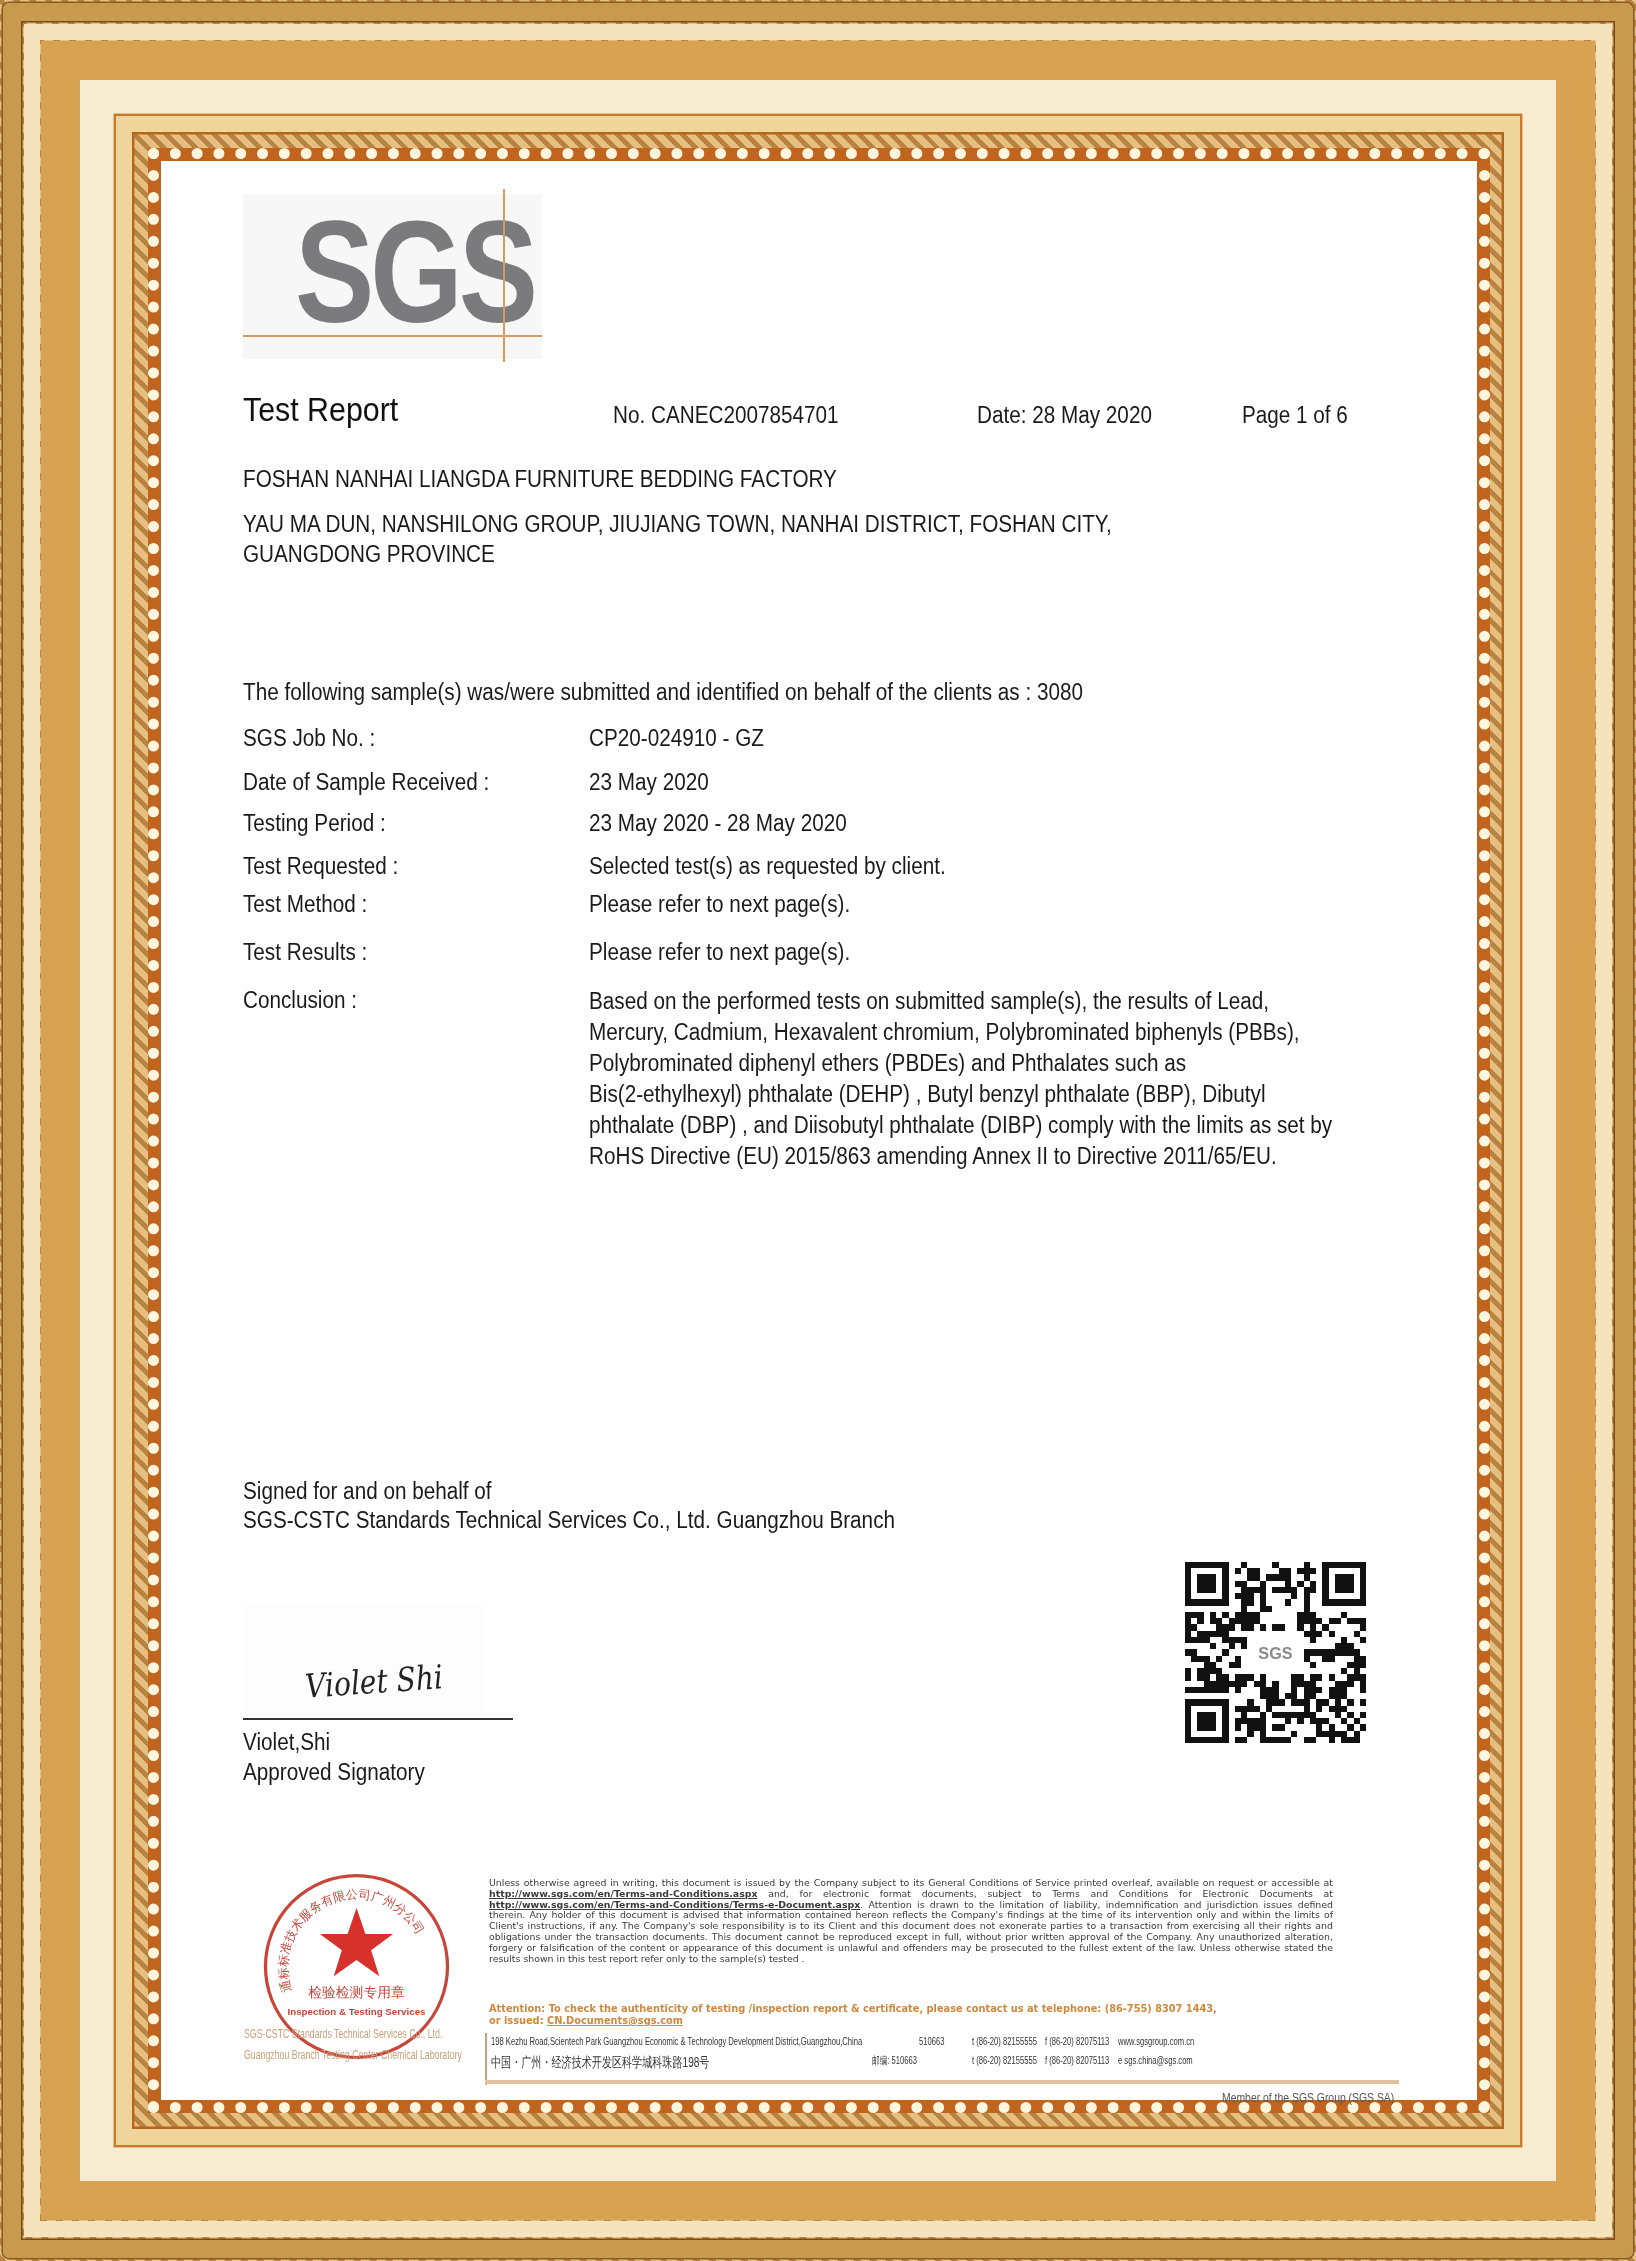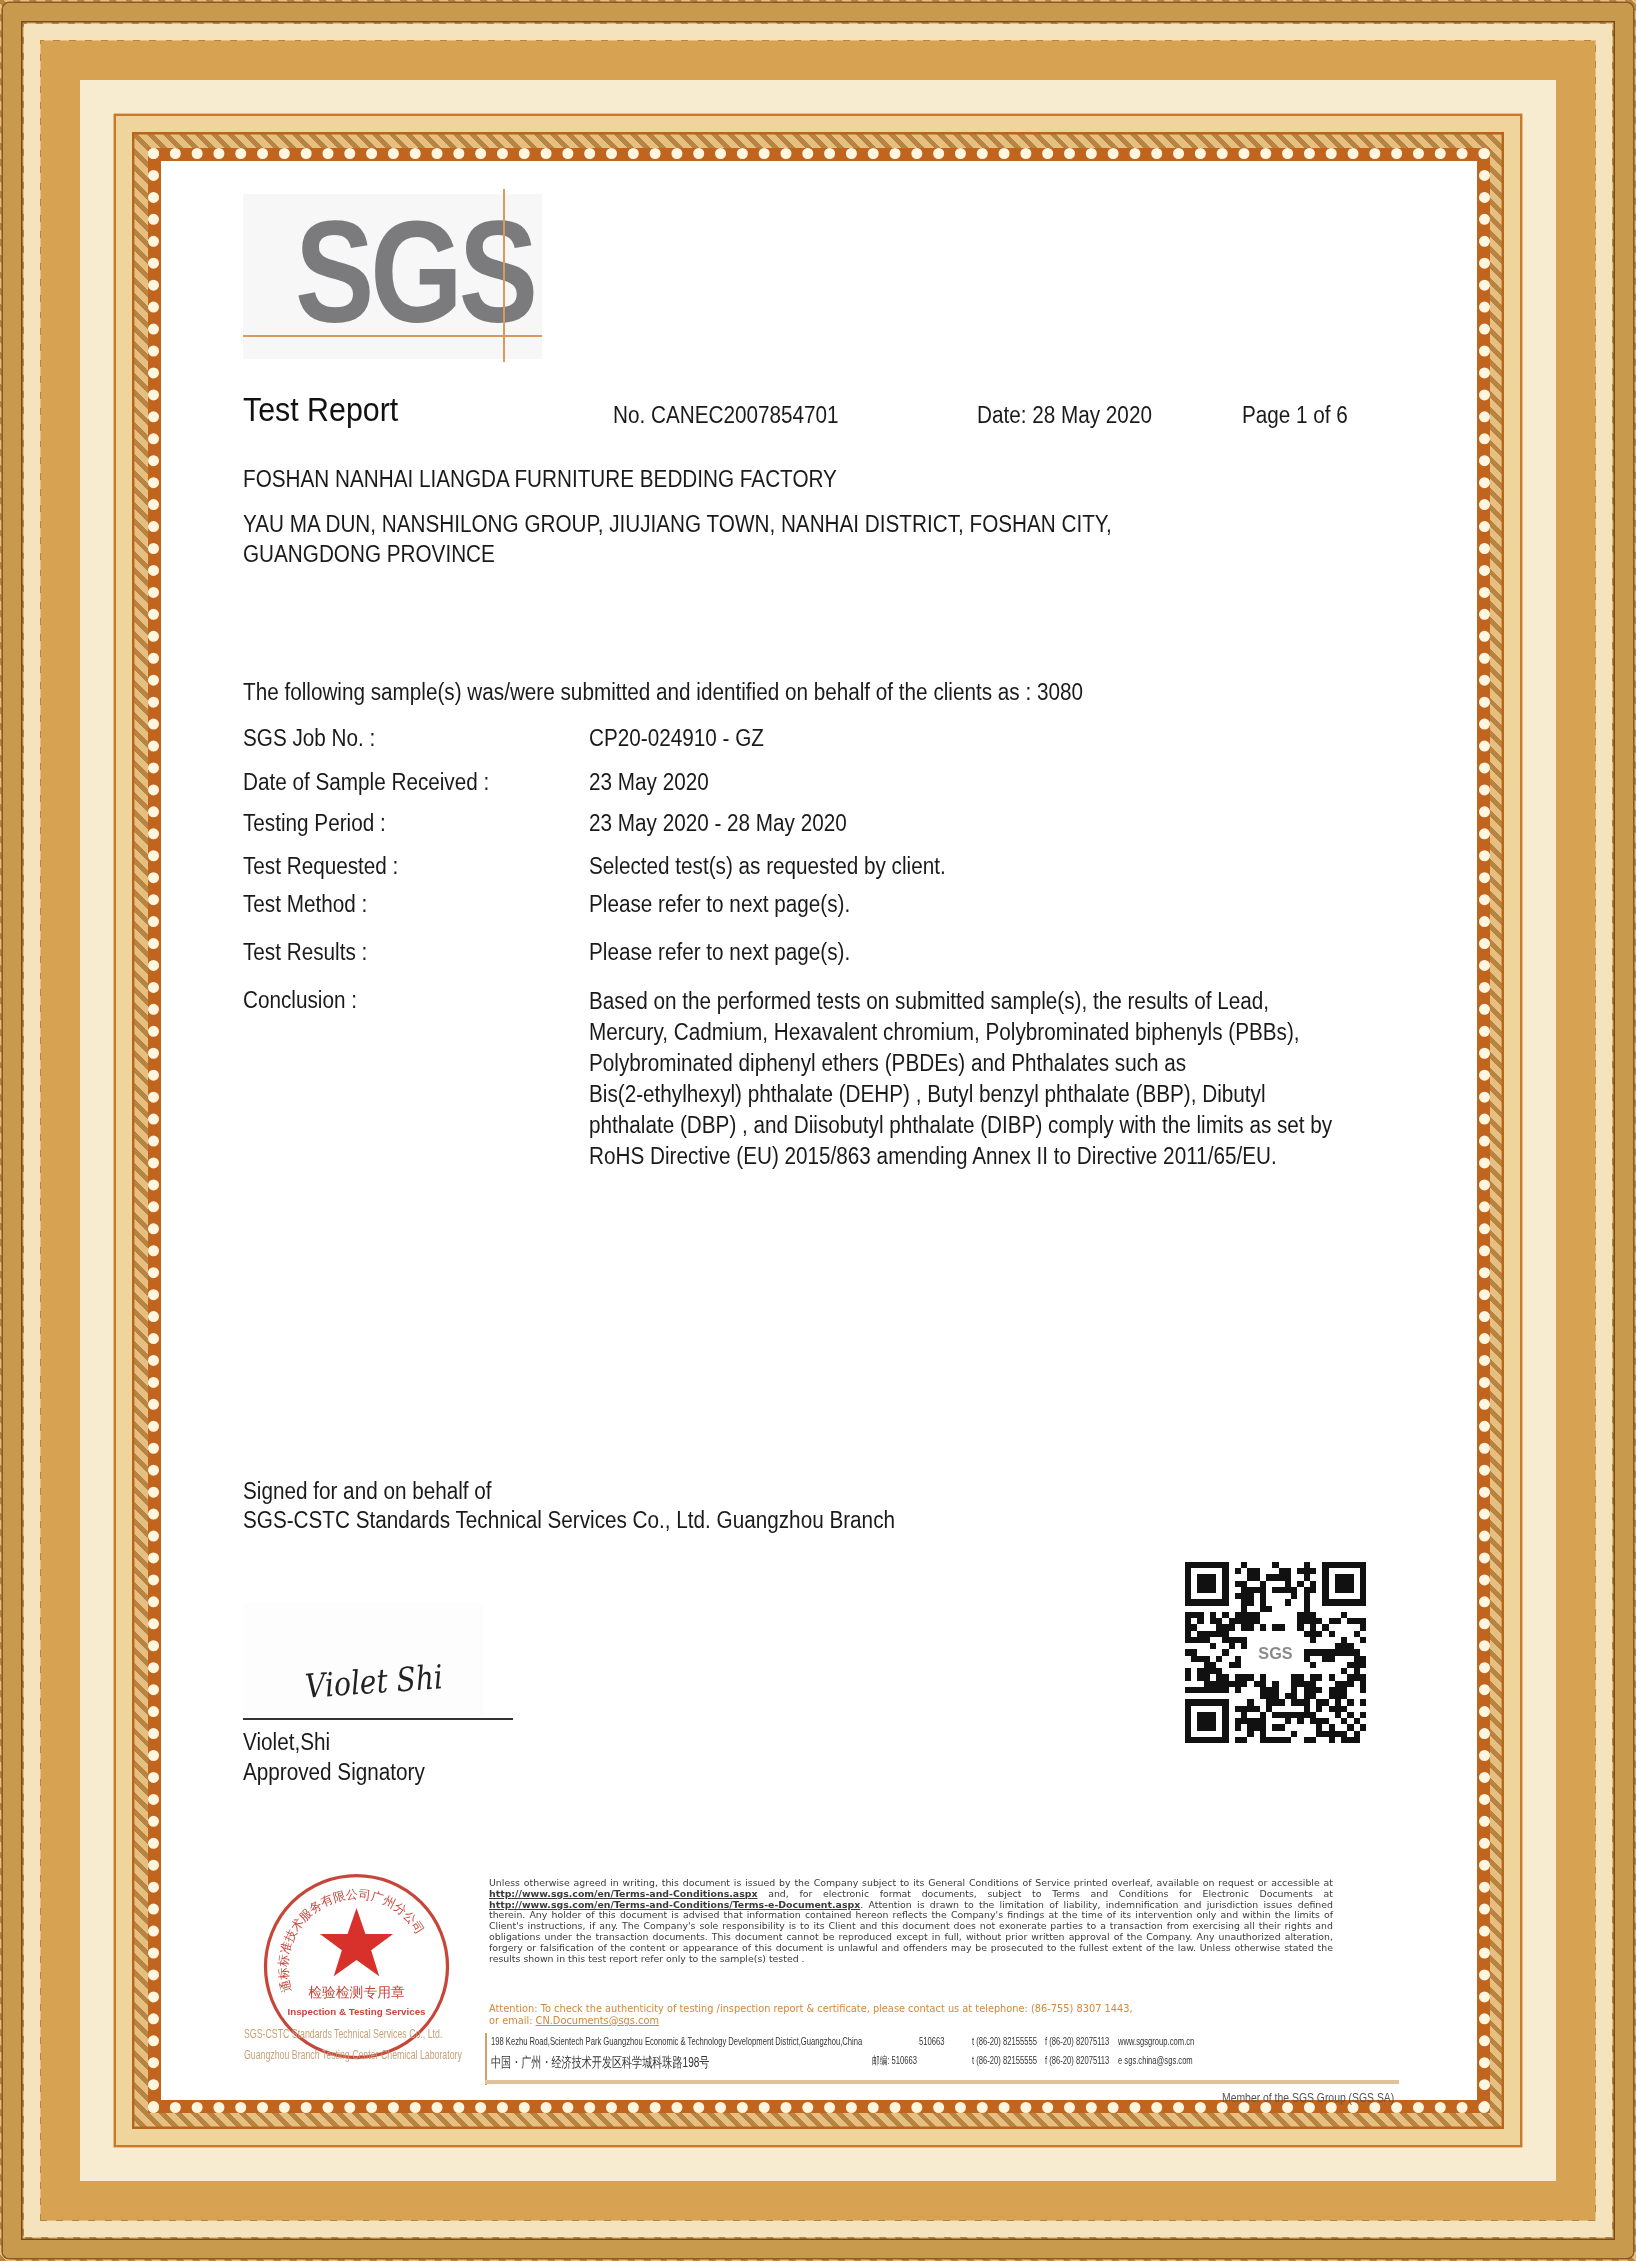--- a/index.html
+++ b/index.html
@@ -30,21 +30,21 @@
   .label { left:243px; }
   .value { left:589px; }
   .concl { left:589px; top:986px; font-size:23px; line-height:31px; transform:scaleX(0.9); transform-origin:left top; }
   .sig-box { position:absolute; left:243px; top:1603px; width:240px; height:114px; background:#fdfdfd; }
   .sig-line { position:absolute; left:243px; top:1718px; width:270px; height:2.4px; background:#333; }
   .sig-scribble { position:absolute; left:293px; top:1662px; font-family:"DejaVu Serif", serif; font-style:italic; font-size:33px; color:#222; transform:rotate(-4deg) scaleX(0.85); }
   .qr { position:absolute; left:1185px; top:1562px; width:181px; height:181px; }
   .stamp { position:absolute; left:259px; top:1869px; width:195px; height:195px; }
   .legal { position:absolute; left:489px; top:1878px; width:844px; font-family:"DejaVu Sans", sans-serif; font-size:9.4px; line-height:10.8px; color:#3a3a3a; text-align:justify; }
   .legal a { color:#3a3a3a; text-decoration:underline;font-weight:bold; }
-  .attention { position:absolute; left:489px; top:2003px; width:855px; font-family:"DejaVu Sans", sans-serif; font-weight:normal; font-size:9.8px; line-height:11.8px; color:#d2873a; }
+  .attention { position:absolute; left:489px; top:2003px; width:855px; font-family:"DejaVu Sans", sans-serif; font-weight:bold; font-size:9.8px; line-height:11.8px; color:#d2873a; }
   .attention span.u { text-decoration:underline; }
   .addr-vline { position:absolute; left:485px; top:2033px; width:1.6px; height:52px; background:#d2a070; }
   .addr-hline { position:absolute; left:485px; top:2080px; width:914px; height:4.1px; background:#e2c09a; }
   .addr { position:absolute; font-size:10.6px; color:#333; white-space:nowrap; transform:scaleX(0.72); transform-origin:left; }
   .stamp-caption { position:absolute; left:244px; font-size:12.2px; color:#c8a077; white-space:nowrap; transform:scaleX(0.72); transform-origin:left; }
   .member { position:absolute; left:1222px; top:2090px; font-size:13px; color:#555; transform:scaleX(0.8); transform-origin:left; }
 </style>
 </head>
 <body>
 
@@ -452,21 +452,21 @@
   <text font-size="15" fill="#c8453a" font-family="DejaVu Sans, sans-serif"><textPath href="#sealArc">通标标准技术服务有限公司广州分公司</textPath></text>
 </svg>
 <div class="stamp-caption" style="top:2027px">SGS-CSTC Standards Technical Services Co., Ltd.</div>
 <div class="stamp-caption" style="top:2048px">Guangzhou Branch  Testing Center Chemical Laboratory</div>
 
 <div class="legal">
   <span>Unless otherwise agreed in writing, this document is issued by the Company subject to its General Conditions of Service printed overleaf, available on request or accessible at </span><a>http://www.sgs.com/en/Terms-and-Conditions.aspx</a><span> and, for electronic format documents, subject to Terms and Conditions for Electronic Documents at </span><a>http://www.sgs.com/en/Terms-and-Conditions/Terms-e-Document.aspx</a><span>. Attention is drawn to the limitation of liability, indemnification and jurisdiction issues defined therein. Any holder of this document is advised that information contained hereon reflects the Company's findings at the time of its intervention only and within the limits of Client's instructions, if any. The Company's sole responsibility is to its Client and this document does not exonerate parties to a transaction from exercising all their rights and obligations under the transaction documents. This document cannot be reproduced except in full, without prior written approval of the Company. Any unauthorized alteration, forgery or falsification of the content or appearance of this document is unlawful and offenders may be prosecuted to the fullest extent of the law. Unless otherwise stated the results shown in this test report refer only to the sample(s) tested .</span>
 </div>
 <div class="attention">
   <div>Attention: To check the authenticity of testing /inspection report &amp; certificate, please contact us at telephone: (86-755) 8307 1443,</div>
-  <div><span>or email: </span><span class="u">CN.Documents@sgs.com</span></div>
+  <div><span>or issued: </span><span class="u">CN.Documents@sgs.com</span></div>
 </div>
 
 <div class="addr-vline"></div>
 <div class="addr" style="left:491px;top:2035px">198 Kezhu Road,Scientech Park Guangzhou Economic &amp; Technology Development District,Guangzhou,China</div>
 <div class="addr" style="left:919px;top:2035px">510663</div>
 <div class="addr" style="left:972px;top:2035px">t (86-20) 82155555</div>
 <div class="addr" style="left:1045px;top:2035px">f (86-20) 82075113</div>
 <div class="addr" style="left:1118px;top:2035px">www.sgsgroup.com.cn</div>
 <div class="addr" style="left:491px;top:2054px;font-size:14px">中国・广州・经济技术开发区科学城科珠路198号</div>
 <div class="addr" style="left:872px;top:2054px">邮编: 510663</div>

